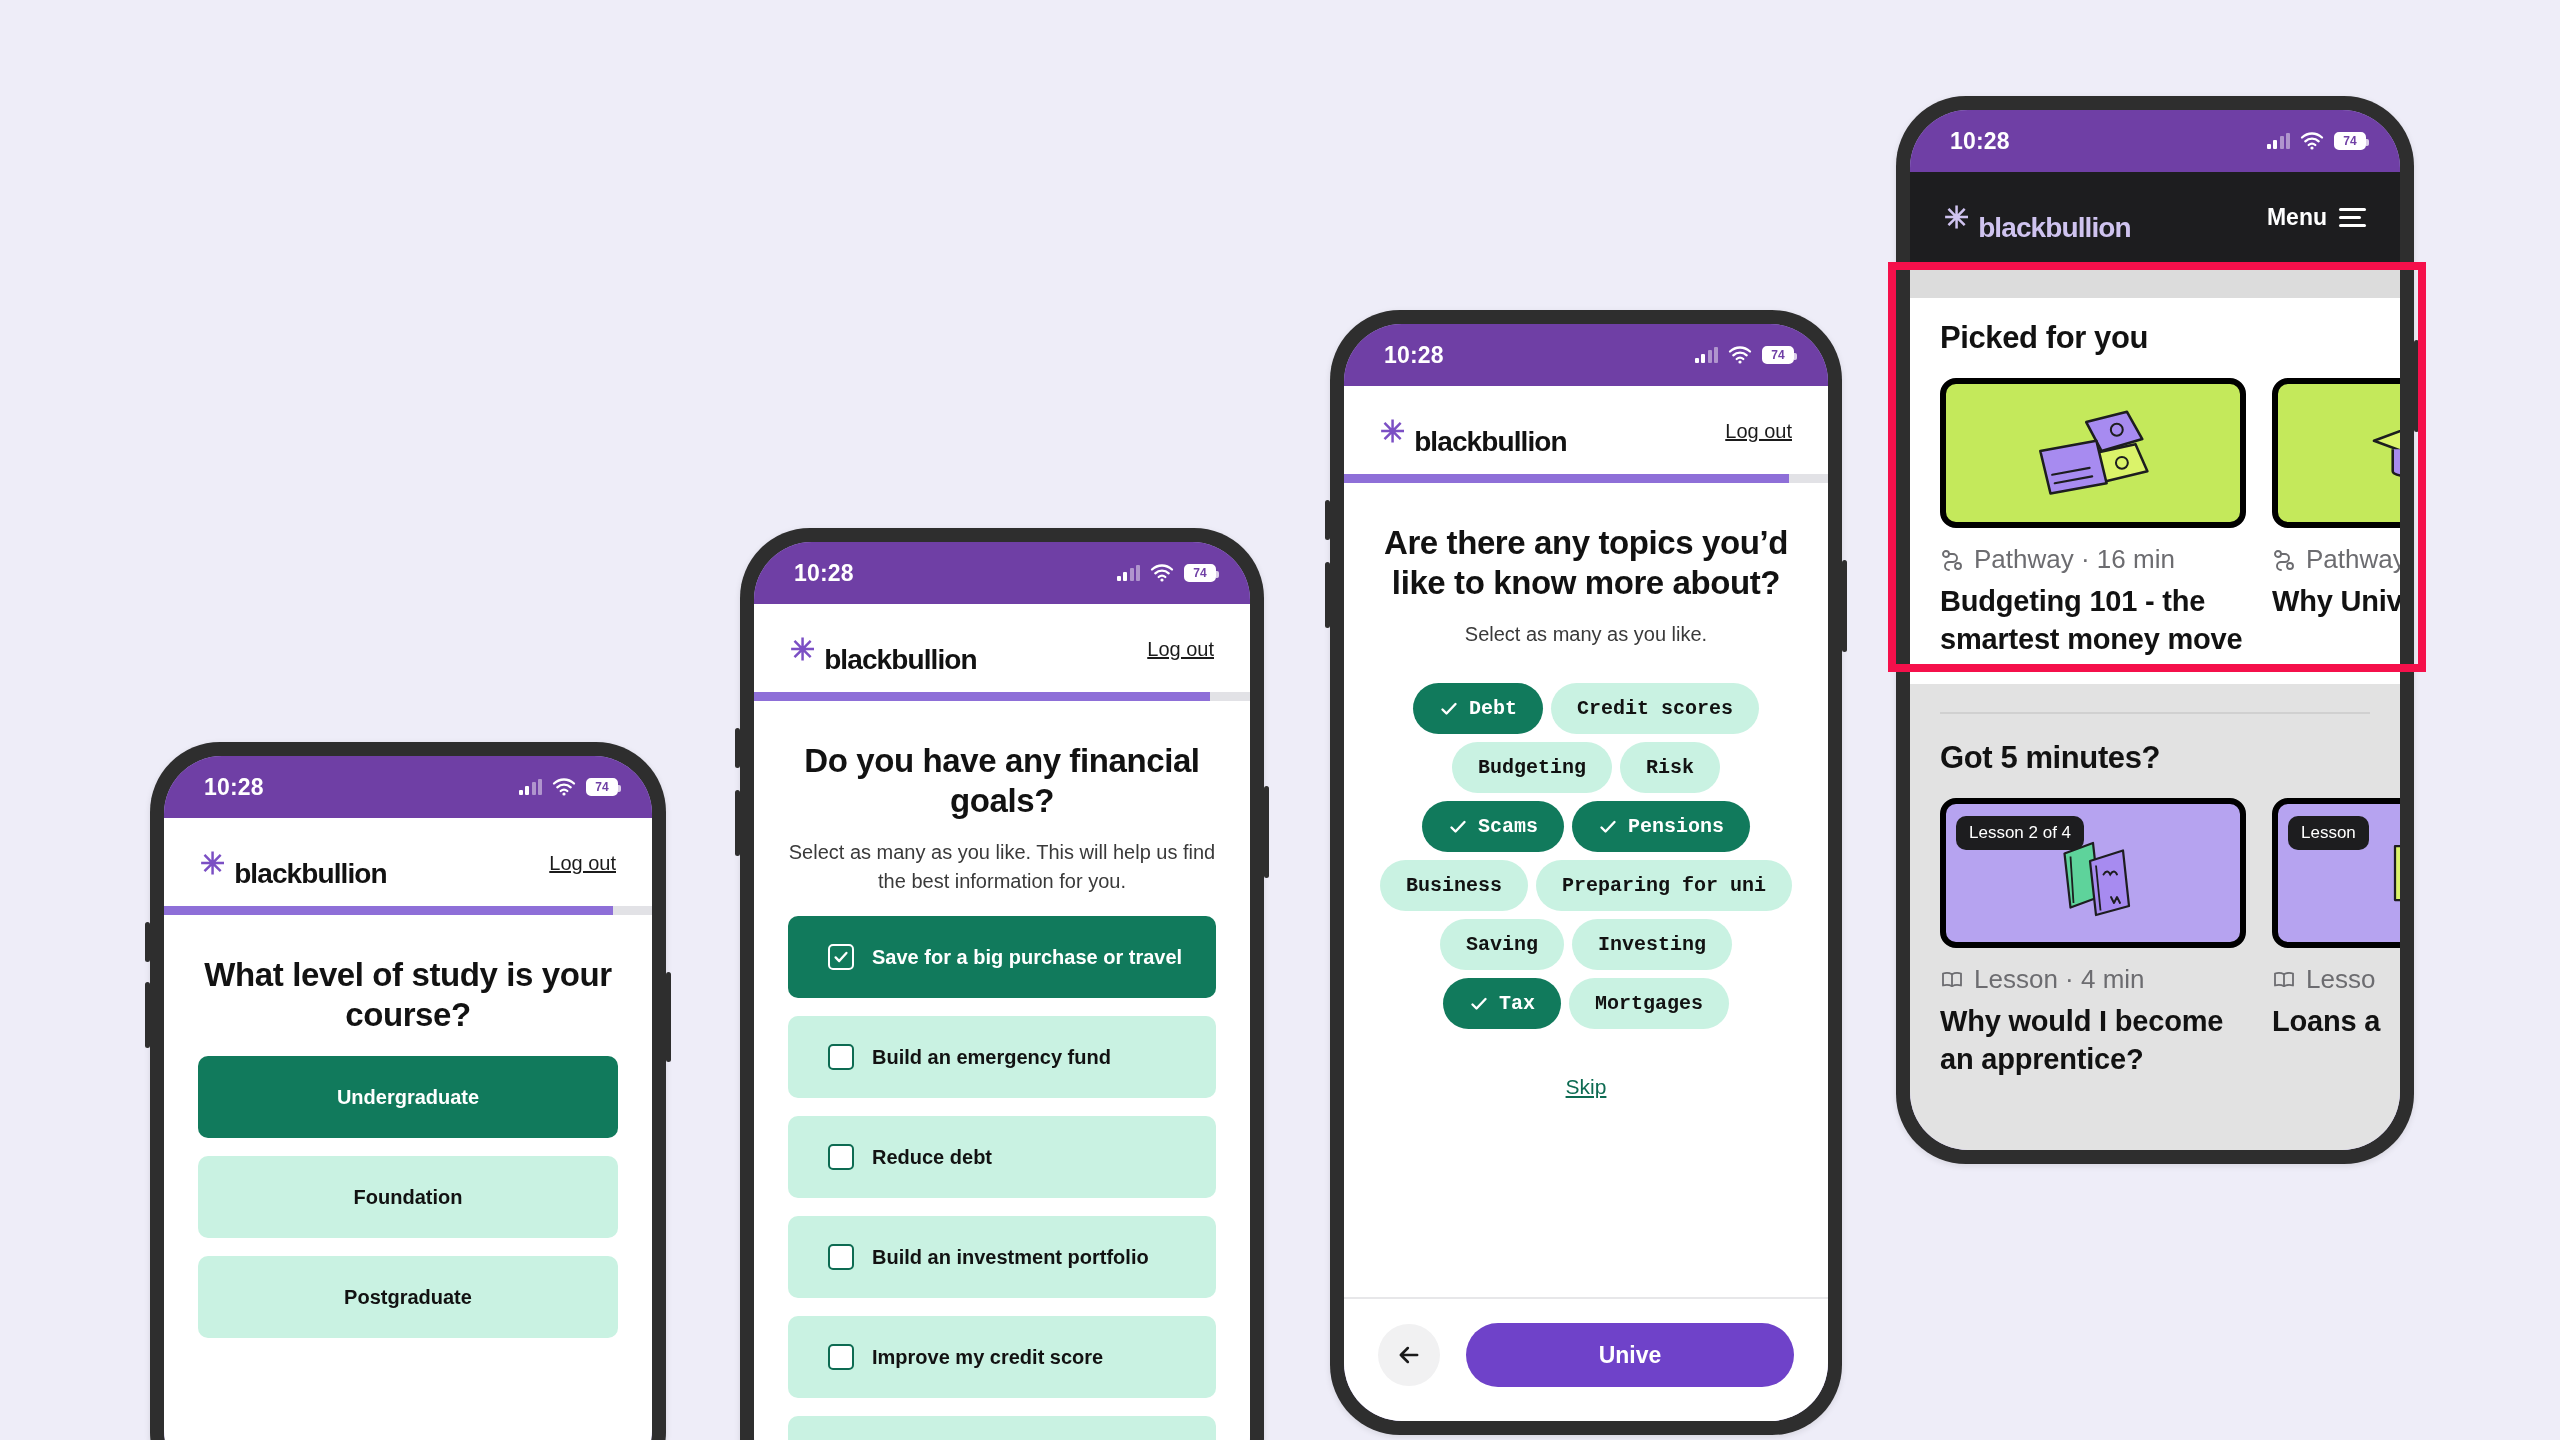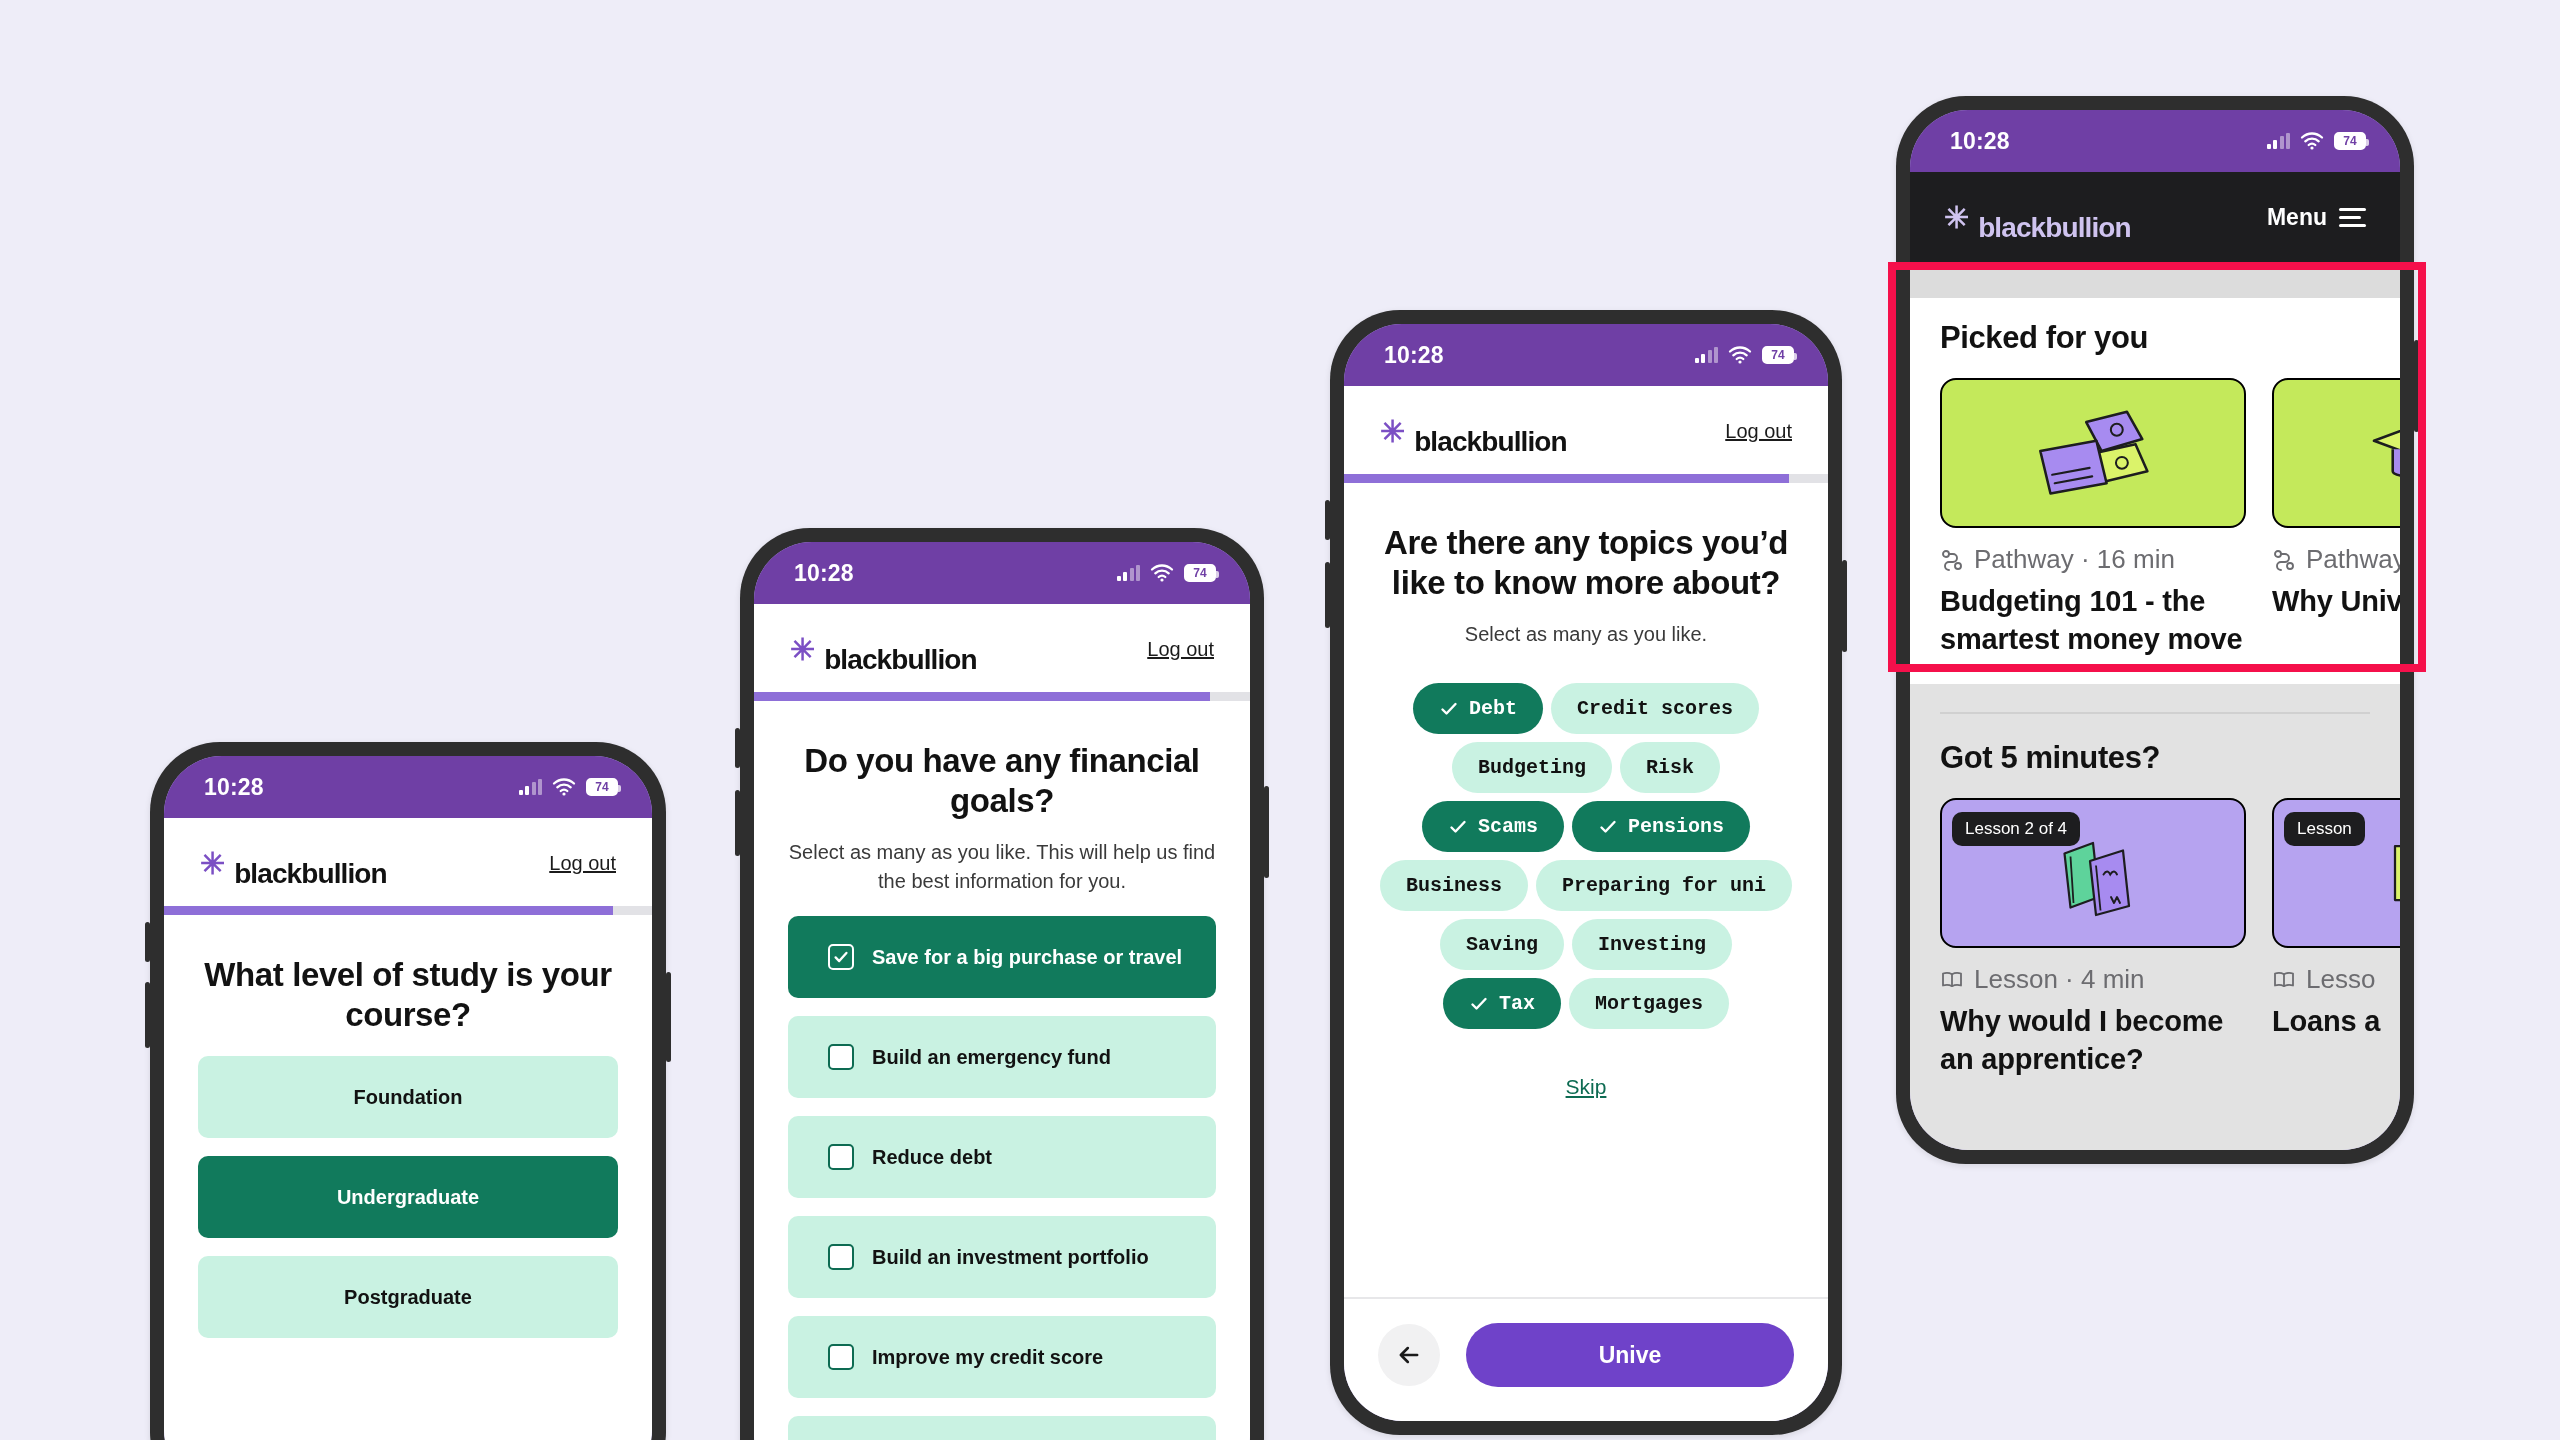--- a/index.html
+++ b/index.html
@@ -159,21 +159,21 @@
 
   .sect-white { background: #fff; padding: 22px 0 26px 30px; flex: 0 0 auto; }
   .sect-grey  { background: #e2e2e2; padding: 28px 0 30px 30px; flex: 1 1 auto; }
   .sect-h {
     font-size: 31px; font-weight: bold; color: #121212; letter-spacing: -.4px;
     margin-bottom: 22px;
   }
   .rail { display: flex; gap: 26px; }
   .card { flex: 0 0 auto; width: 306px; }
   .thumb {
-    height: 150px; border-radius: 16px; border: 2px solid #000000;
+    height: 150px; border-radius: 16px; border: 6px solid #000000;
     background: #c4e95b; position: relative; overflow: hidden;
     display: flex; align-items: center; justify-content: center;
   }
   .thumb.lesson { background: #b6a3f0; }
   .meta {
     display: flex; align-items: center; gap: 10px;
     font-size: 26px; color: #6c6c70; margin-top: 16px;
   }
   .ctitle {
     font-size: 29px; font-weight: bold; color: #121212;
@@ -226,25 +226,25 @@
           <span class="word">blackbullion</span>
         </span>
         <a class="logout">Log out</a>
       </div>
       <div class="progress">
         <span style="width:92%"></span>
       </div>
       <div class="body">
         <div class="q-title">What level of study is your course?</div>
         <div style="margin-top:22px">
+          <div class="opt sel">
+              <span>Undergraduate</span>
+            </div>
           <div class="opt">
               <span>Foundation</span>
-            </div>
-          <div class="opt sel">
-              <span>Undergraduate</span>
             </div>
           <div class="opt">
               <span>Postgraduate</span>
             </div>
         </div>
       </div>
     </div>
   </div>
 
   <div class="phone" style="left:740px; top:528px; width:524px; height:980px;">

